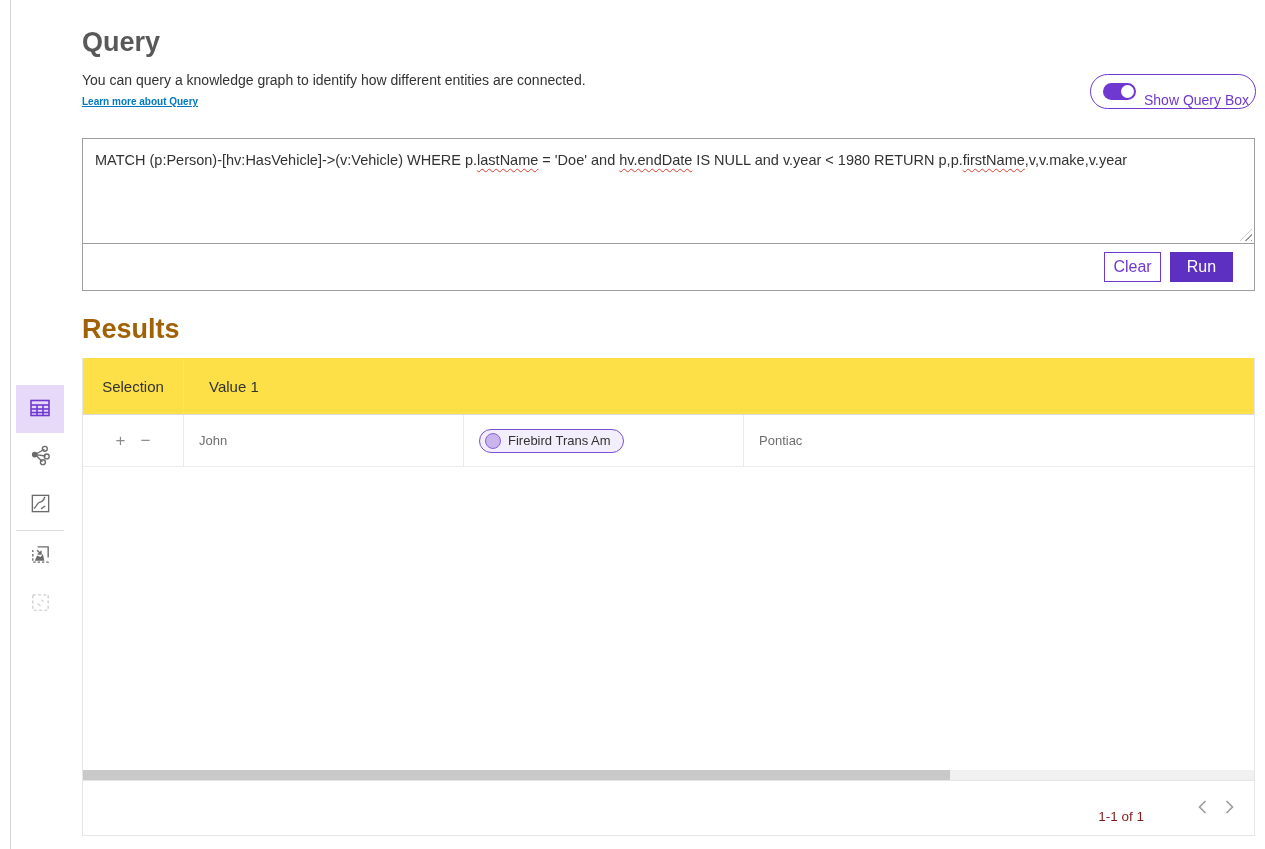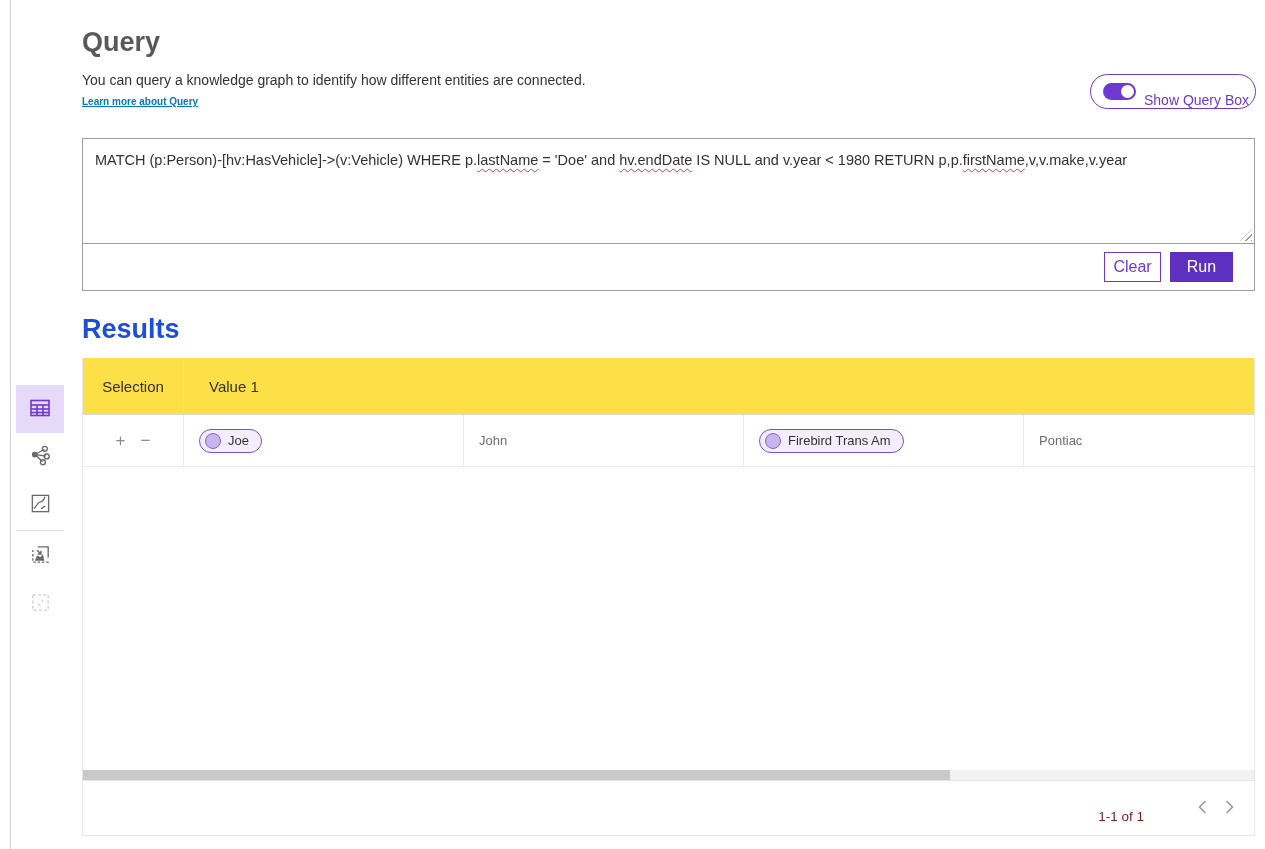--- a/index.html
+++ b/index.html
@@ -43,21 +43,21 @@
                  text-decoration-color:var(--squiggle,#e03c31); text-decoration-thickness:1px; text-underline-offset:3px; }
   .resize-handle { position:absolute; right:2px; bottom:2px; width:12px; height:12px;
                  clip-path:polygon(100% 0,100% 100%,0 100%);
                  background:repeating-linear-gradient(135deg,#9a9a9a 0 1px,transparent 1px 4px); cursor:nwse-resize; }
   .query-footer { height:46px; display:flex; align-items:center; justify-content:flex-end; gap:9px; padding-right:21px; }
   .btn { height:30px; font-size:16px; font-family:inherit; cursor:pointer; }
   .btn-clear { width:57px; background:#fff; border:1px solid var(--accent,#6f38d0); color:var(--accent,#6f38d0); }
   .btn-run   { width:63px; background:var(--run,#5e30c1); border:1px solid var(--run,#5e30c1); color:#fff; }
 
   
-  .results-title { position:absolute; left:82px; top:314px; font-size:27px; font-weight:bold; color:#1d4ed8; }
+  .results-title { position:absolute; left:82px; top:314px; font-size:27px; font-weight:bold; color:#a16207; }
   .results-panel { position:absolute; left:82px; top:358px; width:1173px; height:478px;
                    border:1px solid #e6e6e6; border-top:none; display:flex; flex-direction:column; background:#fff; }
   .grid-row { display:grid; grid-template-columns:100px 280px 280px 280px 1fr; }
   .thead { height:57px; background:#fde047; border-bottom:1px solid #d9d9d9; }
   .th { display:flex; align-items:center; padding-left:25px; font-size:15px; color:#323232; }
   .th + .th { border-left:1px solid #dcdcdc; }
   .th.sel { justify-content:center; padding-left:0; }
   .trow { height:52px; border-bottom:1px solid #ececec; background:#fff; }
   .td { display:flex; align-items:center; padding-left:15px; font-size:13px; color:#6e6e6e; overflow:hidden; }
   .td + .td { border-left:1px solid #ececec; }
@@ -162,26 +162,20 @@
 <div class="results-panel">
   <div class="grid-row thead">
     <div class="th sel">Selection</div>
     <div class="th">Value 1</div>
   </div>
   <div class="grid-row trow">
     <div class="td sel">
       <button class="sel-op">+</button>
       <button class="sel-op">−</button>
     </div>
-    <div class="td">
-      <span class="entity-pill">
-        <span class="entity-dot"></span>
-        <span>Joe</span>
-      </span>
-    </div>
     <div class="td">John</div>
     <div class="td">
       <span class="entity-pill">
         <span class="entity-dot"></span>
         <span>Firebird Trans Am</span>
       </span>
     </div>
     <div class="td">Pontiac</div>
   </div>
   <div class="tbody-spacer"></div>

